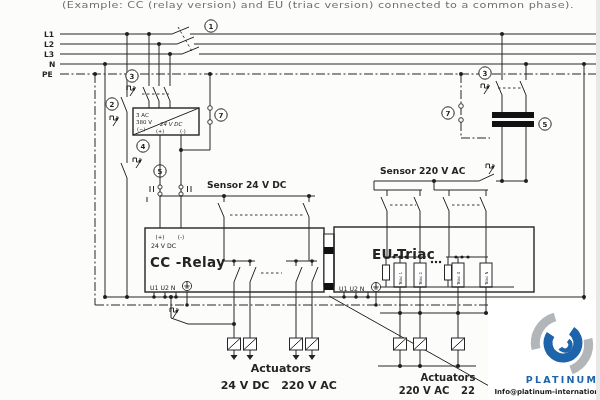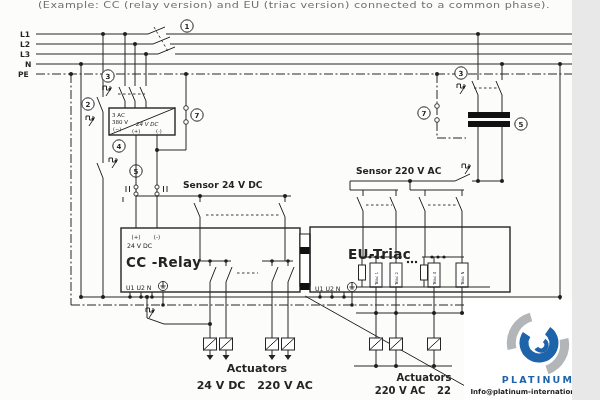--- a/index.html
+++ b/index.html
@@ -1,17 +1,17 @@
 <!DOCTYPE html>
 <html><head>
 <meta charset="utf-8">
 <style>
   html,body{margin:0;padding:0;background:#e8e8e8;}
   .scan{width:572px;height:400px;background:#fcfcfb;position:relative;overflow:hidden;
-        font-family:"DejaVu Sans",sans-serif;}
+        font-family:"DejaVu Sans",sans-serif;padding-left:24px;}
   svg{display:block}
   .w{stroke:#262626;fill:none;stroke-width:1}
   .dd{stroke:#262626;fill:none;stroke-width:1;stroke-dasharray:9 2.5 2 2.5}
   .dsh{stroke:#262626;fill:none;stroke-width:.9;stroke-dasharray:2.5 2.5}
   .dot{fill:#1e1e1e;stroke:none}
   .bar{fill:#111;stroke:none}
   .plugc{fill:#fff;stroke:#262626;stroke-width:.9}
   .box{fill:none;stroke:#262626;stroke-width:1.4}
   .cbox{fill:#fff;stroke:#262626;stroke-width:1}
   text{fill:#242424}

